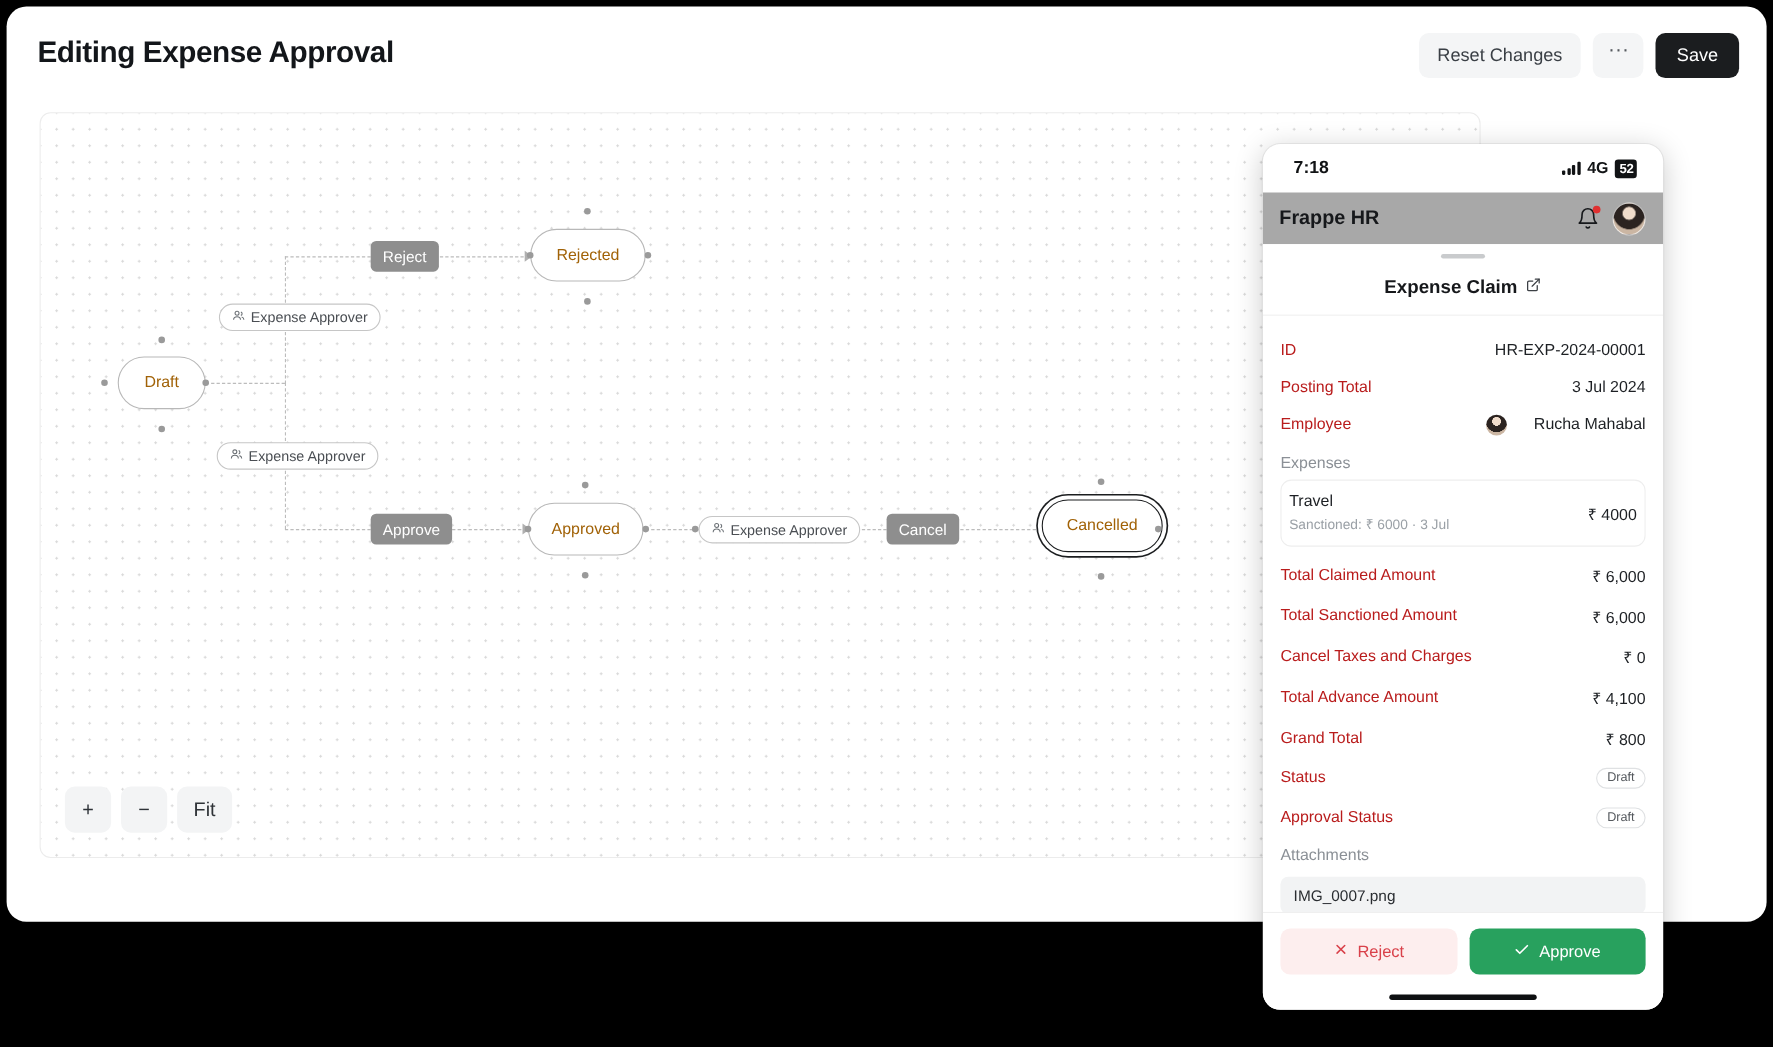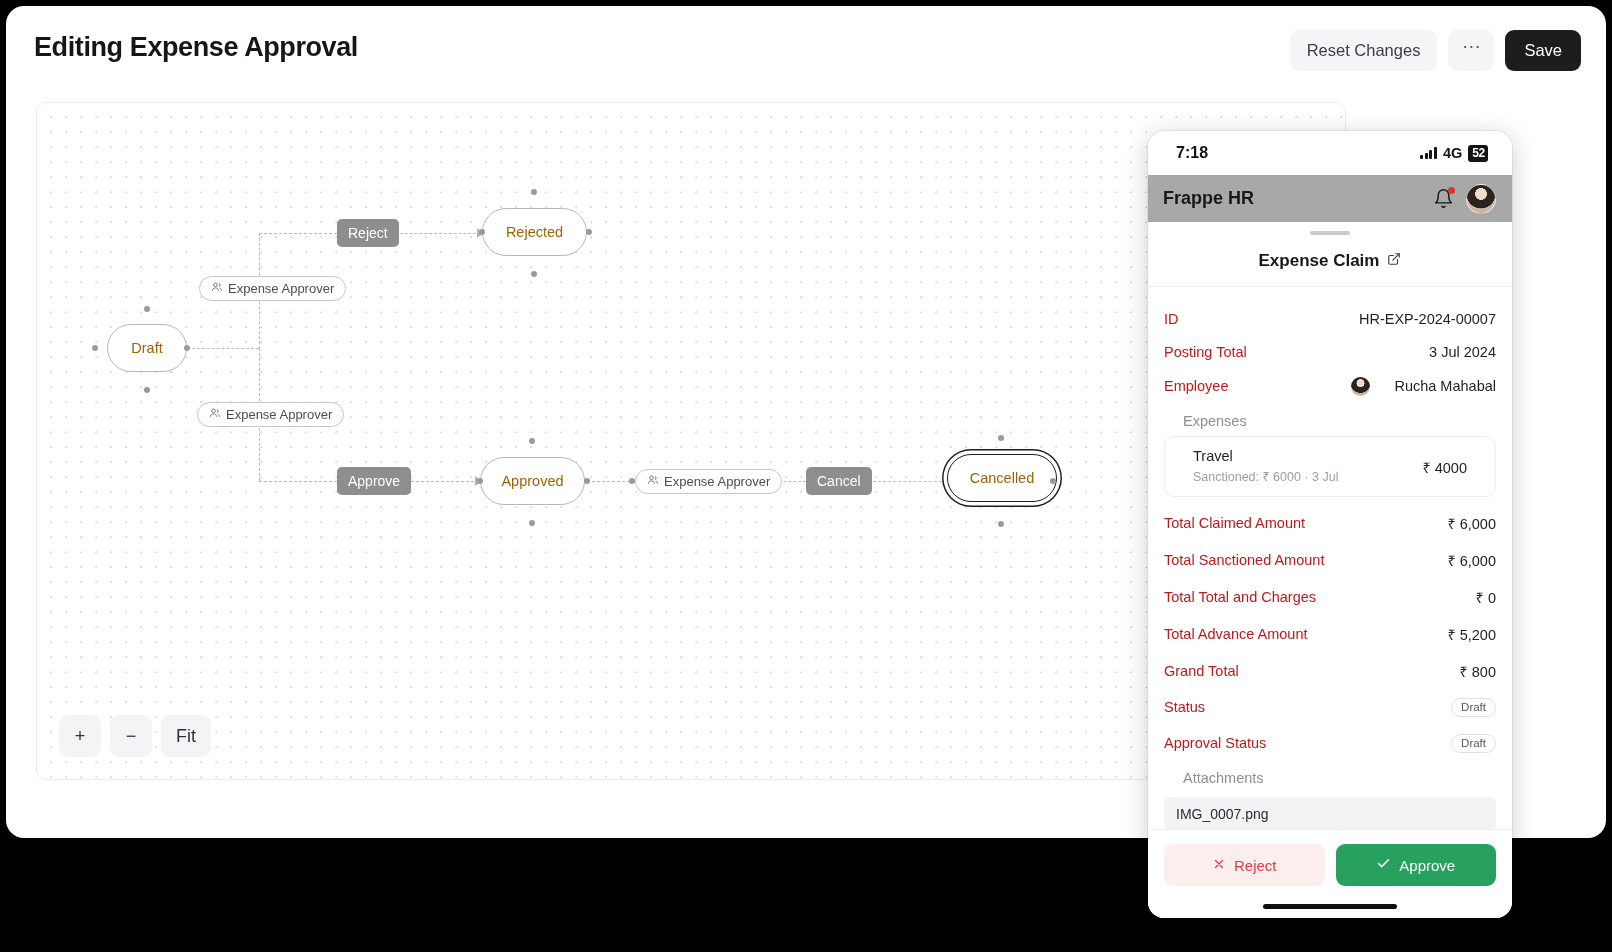--- a/index.html
+++ b/index.html
@@ -285,26 +285,25 @@
   .kv .v { color: #1d2024; font-weight: 400; white-space: nowrap; }
   .kv .v.emp { display: flex; align-items: center; gap: 24px; }
   .avatar-xs {
     width: 19px; height: 19px; border-radius: 50%;
     background: radial-gradient(circle at 50% 32%, #f0dccb 0 24%, #2b2320 26% 60%, #cbb6a3 62%);
     flex: 0 0 auto;
   }
   .section-label {
     font-size: 14.5px; color: #8b9096;
     padding: 9px 0 7px;
-    margin-left: 19px;
   }
   .expense-card {
     border: 1px solid #eeeeee;
     border-radius: 10px;
-    padding: 11px 28px;
+    padding: 11px 7px;
     display: flex;
     align-items: center;
     justify-content: space-between;
     margin-bottom: 7px;
   }
   .expense-card .t { font-size: 14.5px; color: #1d2024; margin-bottom: 4px; }
   .expense-card .s { font-size: 12.5px; color: #9aa0a6; }
   .expense-card .amt { font-size: 14.5px; color: #1d2024; white-space: nowrap; }
   .badge {
     border: 1px solid #dfe1e3;
@@ -515,21 +514,21 @@
           <path d="M15 3h6v6"></path>
             <path d="M10 14 21 3"></path>
         </svg>
       </span>
     </div>
 
     <div class="sheet-body">
 
       <div class="kv">
         <span class="k">ID</span>
-        <span class="v">HR-EXP-2024-00007</span>
+        <span class="v">HR-EXP-2024-00001</span>
       </div>
       <div class="kv">
         <span class="k">Posting Total</span>
         <span class="v">3 Jul 2024</span>
       </div>
       <div class="kv">
         <span class="k">Employee</span>
         <span class="v emp">
           <span class="avatar-xs"></span>
           <span>Rucha Mahabal</span>
@@ -548,26 +547,26 @@
 
       <div class="kv">
         <span class="k">Total Claimed Amount</span>
         <span class="v">₹ 6,000</span>
       </div>
       <div class="kv">
         <span class="k">Total Sanctioned Amount</span>
         <span class="v">₹ 6,000</span>
       </div>
       <div class="kv">
-        <span class="k">Total Total and Charges</span>
+        <span class="k">Cancel Taxes and Charges</span>
         <span class="v">₹ 0</span>
       </div>
       <div class="kv">
         <span class="k">Total Advance Amount</span>
-        <span class="v">₹ 5,200</span>
+        <span class="v">₹ 4,100</span>
       </div>
       <div class="kv">
         <span class="k">Grand Total</span>
         <span class="v">₹ 800</span>
       </div>
 
       <div class="kv">
         <span class="k">Status</span>
         <span class="badge">Draft</span>
       </div>

